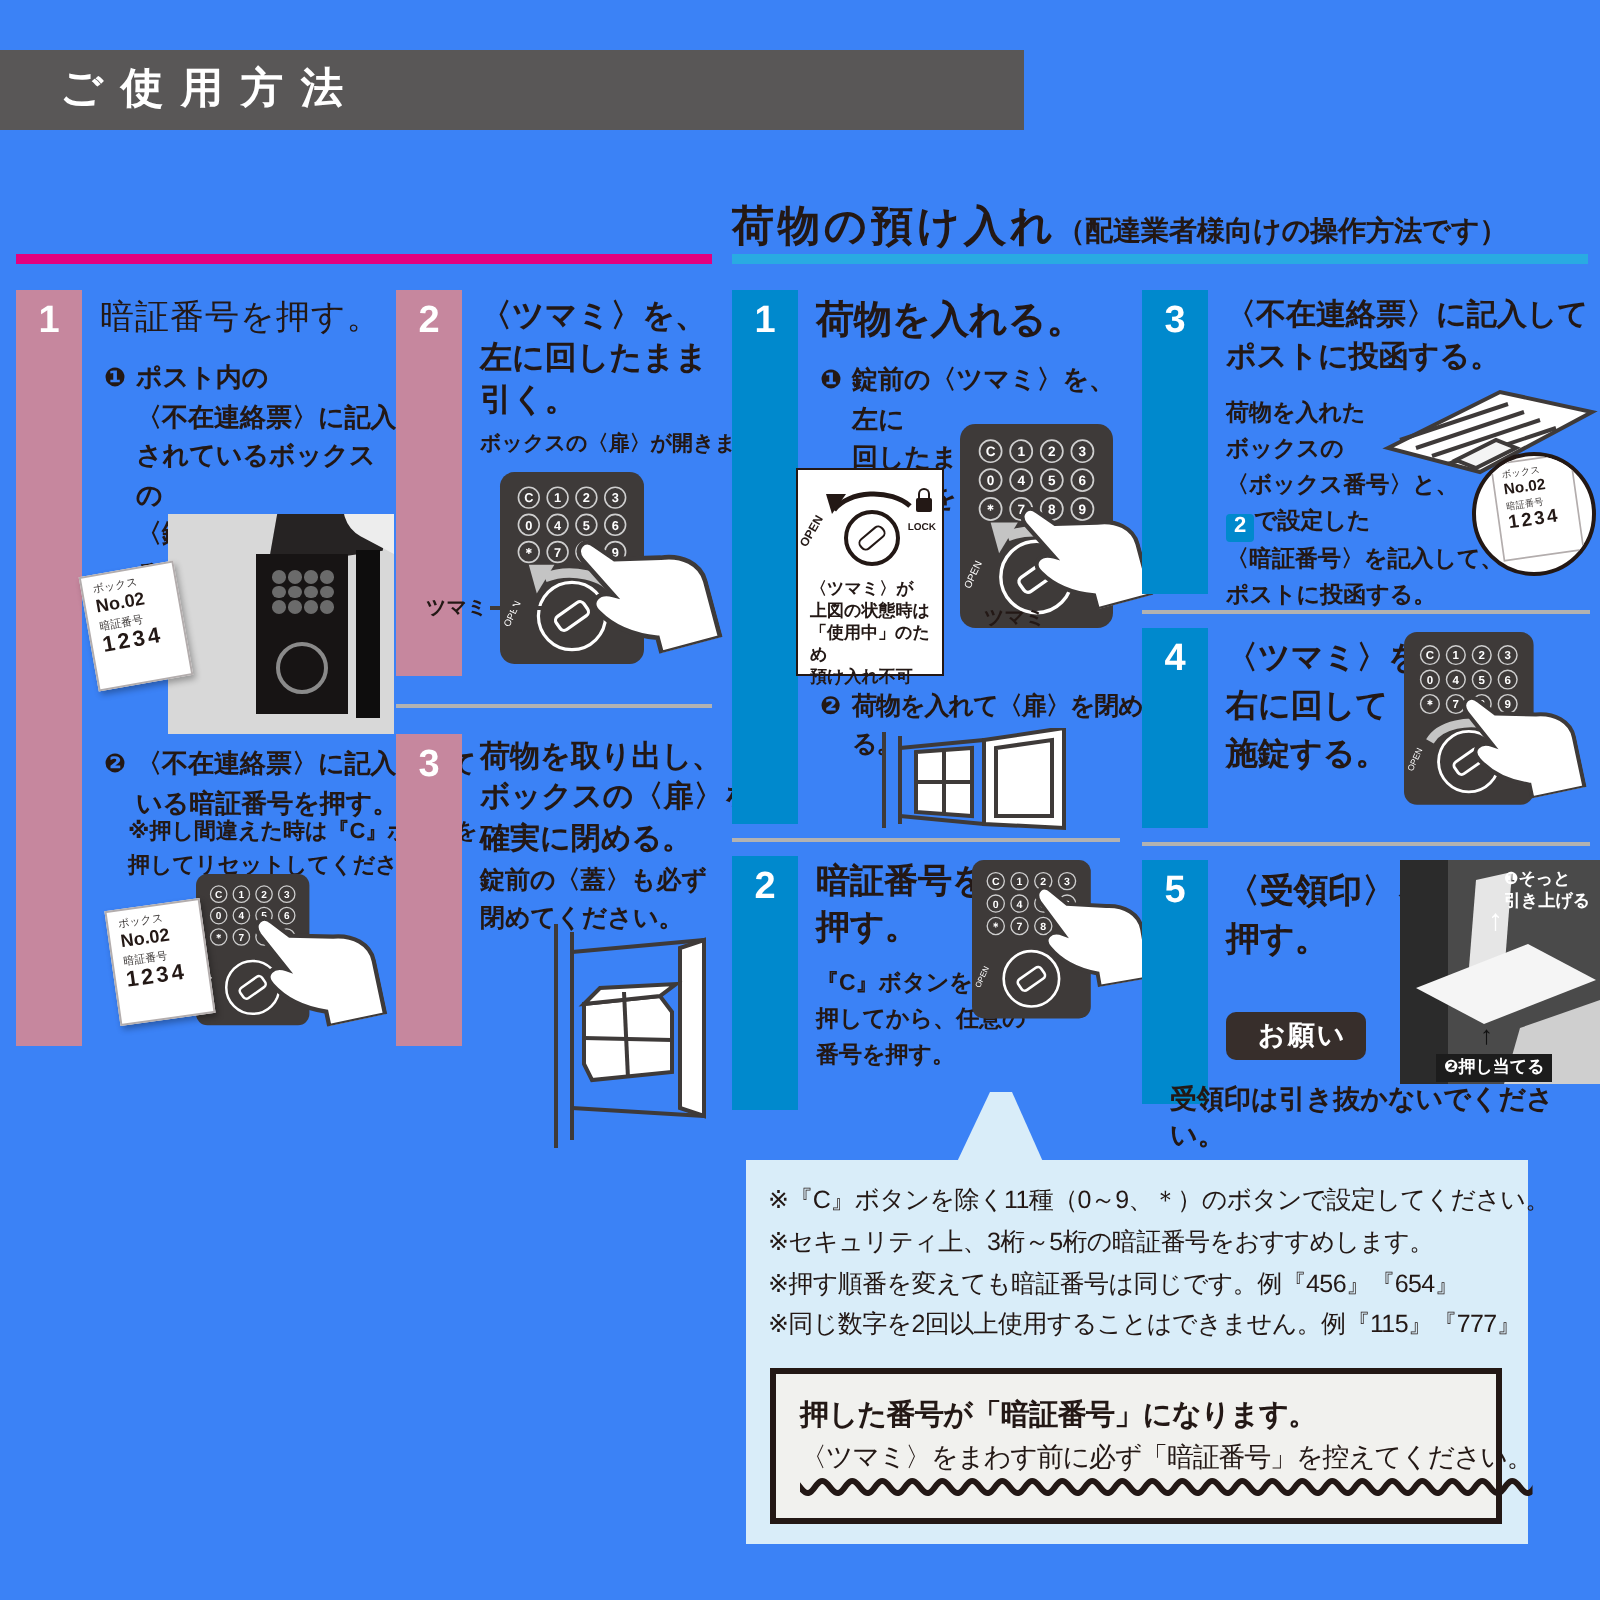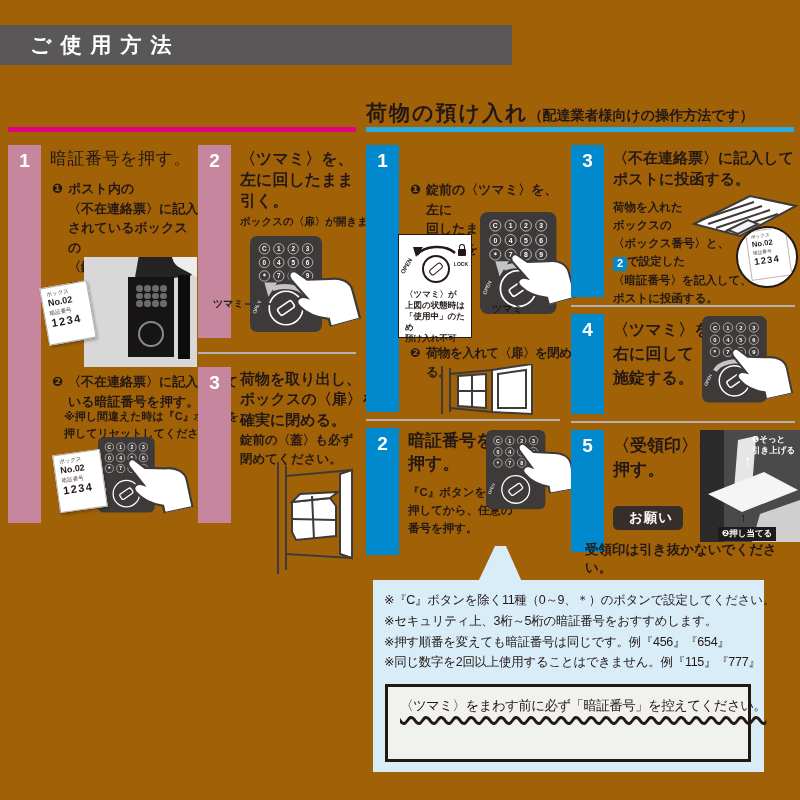--- a/index.html
+++ b/index.html
@@ -1,16 +1,16 @@
 <!DOCTYPE html>
 <html><head>
 <meta charset="utf-8">
 <style>
   html,body{margin:0;padding:0;background:#fff;}
-  .page{position:relative;width:800px;height:800px;background:#a16207;overflow:hidden;
+  .page{position:relative;width:800px;height:800px;background:#3b82f6;overflow:hidden;
         font-family:"Liberation Sans","DejaVu Sans",sans-serif;color:#231815;}
   .abs{position:absolute;}
   .ml{white-space:pre-line;}
 
   
   .hdr{left:0;top:25px;width:482px;height:40px;background:#595757;color:#fff;
        font-size:21px;font-weight:bold;line-height:40px;padding-left:30px;letter-spacing:9px;}
   .sec-title{font-size:21px;font-weight:bold;letter-spacing:2px;}
   .sec-sub{font-size:14px;font-weight:bold;letter-spacing:0;}
   .rule-pink{background:#e4007f;height:5px;}
@@ -243,20 +243,21 @@
       <polygon points="52,40 90,36 96,44 96,74 56,78 52,70" fill="#fff"></polygon>
       <polygon points="52,40 60,32 98,30 90,36" fill="#fff"></polygon>
       <line x1="72" y1="34" x2="74" y2="77"></line>
         <line x1="52" y1="57" x2="96" y2="58"></line>
     </g>
   </svg>
 
   <div class="abs bar bar-blue" style="left:366px;top:145px;height:267px;">
     <span class="stepnum">1</span>
   </div>
+  <div class="abs" style="left:408px;top:147px;font-size:19px;font-weight:bold;">荷物を入れる。</div>
   <div class="abs item" style="left:410px;top:180px;width:160px;">
     <span class="mk">❶</span>
     <span class="ml">錠前の〈ツマミ〉を、左に
 回したまま引いて〈扉〉を
 開ける。</span>
   </div>
 
   <div class="abs inset" style="left:398px;top:234px;width:74px;height:104px;">
     <svg class="abs" style="left:14px;top:4px;" width="46" height="18" viewBox="0 0 46 18">
       <path d="M4 16 A22 14 0 0 1 42 14" stroke="#231815" stroke-width="2.5" fill="none"></path>
@@ -455,16 +456,17 @@
   <div class="abs" style="left:585px;top:541px;font-size:13.5px;font-weight:bold;">受領印は引き抜かないでください。</div>
 
   <div class="abs panel" style="left:373px;top:580px;width:391px;height:192px;"></div>
   <div class="abs" style="left:384px;top:590px;">
       <span class="bnote">※『C』ボタンを除く11種（0～9、＊）のボタンで設定してください。</span>
       <span class="bnote">※セキュリティ上、3桁～5桁の暗証番号をおすすめします。</span>
       <span class="bnote">※押す順番を変えても暗証番号は同じです。例『456』『654』</span>
       <span class="bnote">※同じ数字を2回以上使用することはできません。例『115』『777』</span>
     </div>
   <div class="abs bigbox" style="left:385px;top:684px;width:366px;height:78px;">
+    <div class="bb1">押した番号が「暗証番号」になります。</div>
     <div class="bb2">〈ツマミ〉をまわす前に必ず「暗証番号」を控えてください。</div>
   </div>
 
 </div>
 
 </body></html>

